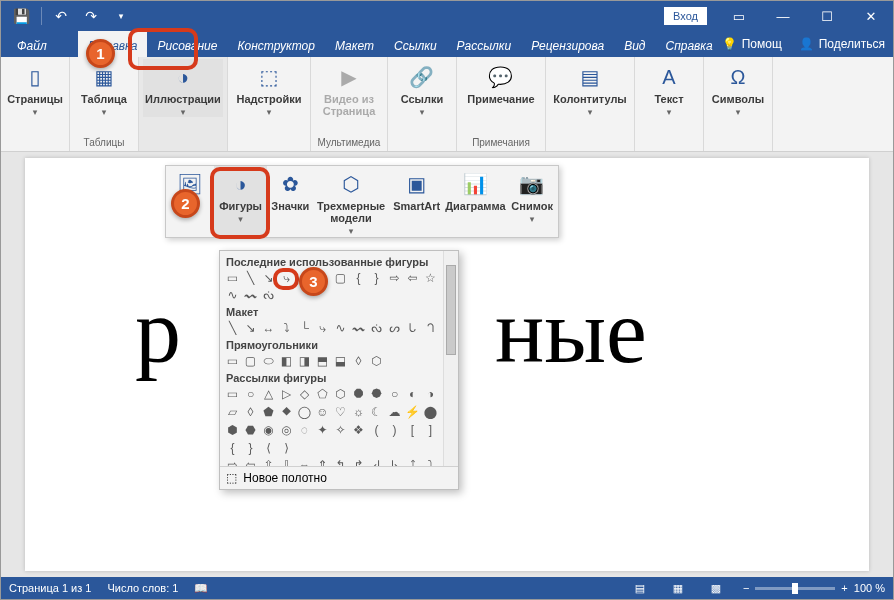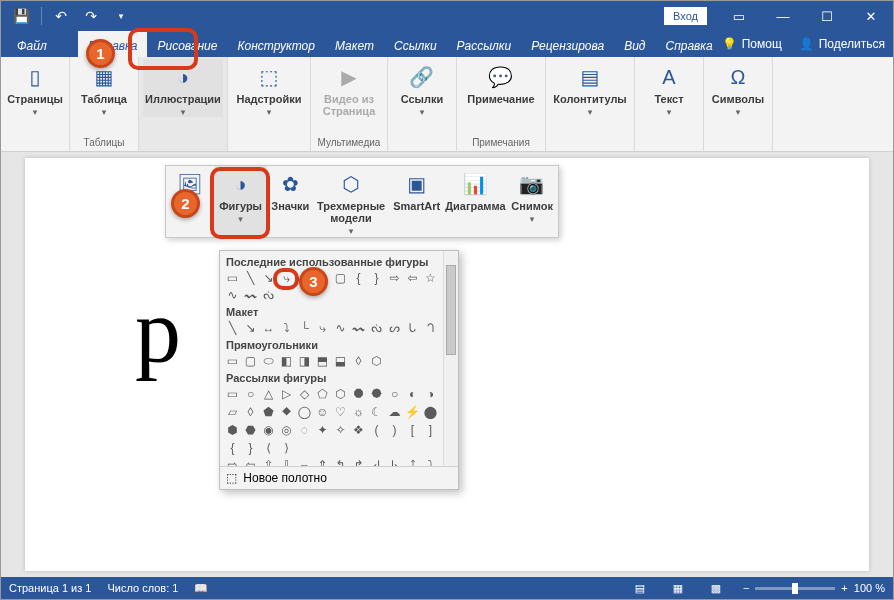--- a/index.html
+++ b/index.html
@@ -209,20 +209,21 @@
           <div class="dd">▾</div>
       </div>
     </div>
     <div class="group-label">&nbsp;</div>
   </div>
 </div>
 
 <div class="doc-area">
   <div class="page">
     <span class="page-text">р</span>
+    <span class="page-text" style="left:470px">ные</span>
   </div>
 </div>
 
 <div class="flyout">
   <div class="big" style="width:48px">
     <div class="ico">🖼</div>
     <div class="dd">▾</div>
   </div>
   <div class="big active" style="width:54px">
     <div class="ico">◑</div>

